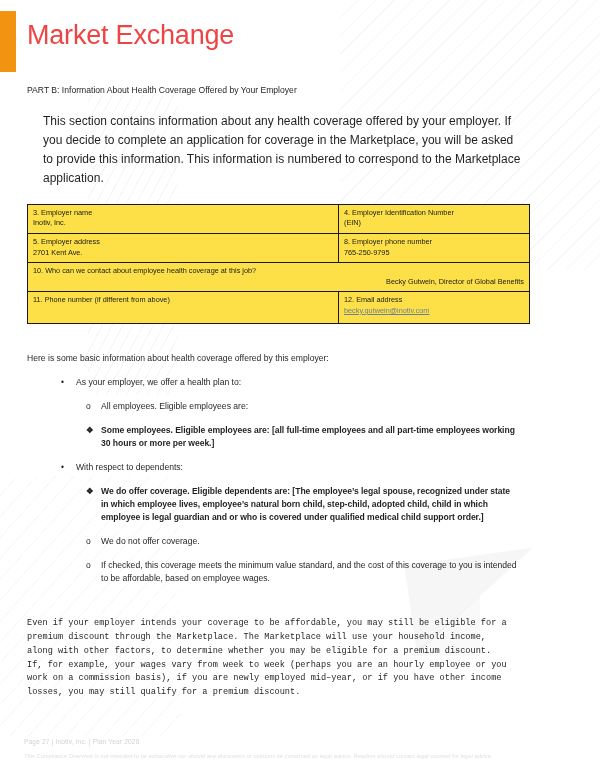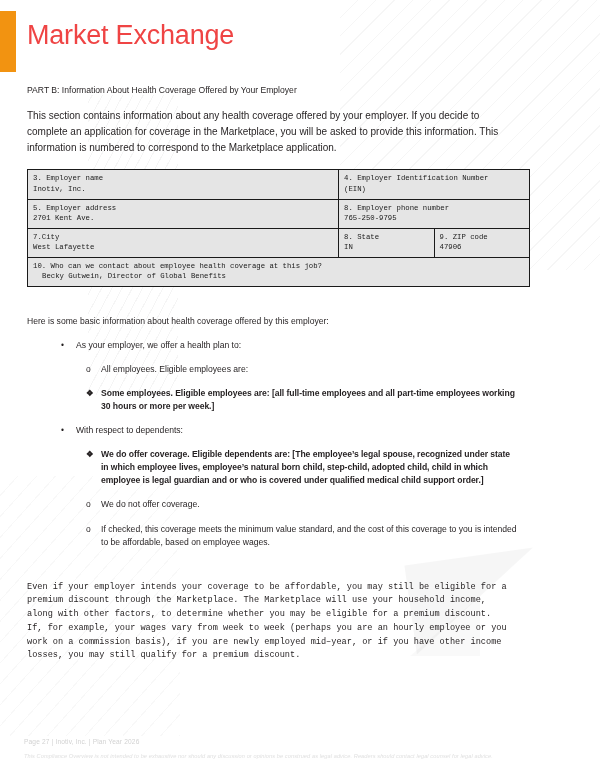--- a/index.html
+++ b/index.html
@@ -116,53 +116,54 @@
     width: 492px;
     z-index: 2;
   }
   .section-heading {
     font-size: 8.6px;
     line-height: 1.4;
     color: #231f20;
     margin: 0 0 12px 0;
   }
   .intro-para {
-    font-size: 10px;
+    font-size: 12px;
     line-height: 1.58;
     color: #231f20;
-    margin: 0;
+    margin: 16px;
     width: 483px;
   }
 
   
   .form-table {
     margin-top: 14px;
     width: 480px;
     border-collapse: collapse;
     table-layout: fixed;
   }
   .form-table td {
-    background: #e5e5e5;
+    background: #fde047;
     border: 1px solid #1a1a1a;
     padding: 3px 5px 4px 5px;
     vertical-align: top;
-    font-family: Liberation Mono, monospace;
+    font-family: Liberation Sans, sans-serif;
     font-size: 7.3px;
     line-height: 1.45;
     color: #1a1a1a;
   }
   .cell-label {
     display: block;
     white-space: nowrap;
   }
   .cell-value {
     display: block;
   }
   .cell-value.indent {
     padding-left: 9px;
+    text-align: right;
   }
   .cell-empty-pad {
     height: 13px;
   }
   .email-link {
     color: #6b7f96;
     text-decoration: underline;
   }
 
   
@@ -263,37 +264,33 @@
         <td colspan="2">
           <span class="cell-label">5. Employer address</span>
           <span class="cell-value">2701 Kent Ave.</span>
         </td>
         <td colspan="2">
           <span class="cell-label">8. Employer phone number</span>
           <span class="cell-value">765-250-9795</span>
         </td>
       </tr>
       <tr>
-        <td colspan="2">
-          <span class="cell-label">7.City</span>
-          <span class="cell-value">West Lafayette</span>
-        </td>
-        <td style="width:86px">
-          <span class="cell-label">8. State</span>
-          <span class="cell-value">IN</span>
-        </td>
-        <td style="width:94px">
-          <span class="cell-label">9. ZIP code</span>
-          <span class="cell-value">47906</span>
-        </td>
-      </tr>
-      <tr>
         <td colspan="4">
           <span class="cell-label">10. Who can we contact about employee health coverage at this job?</span>
           <span class="cell-value indent">Becky Gutwein, Director of Global Benefits</span>
+        </td>
+      </tr>
+      <tr>
+        <td colspan="2">
+          <span class="cell-label">11. Phone number (if different from above)</span>
+          <span class="cell-value cell-empty-pad"></span>
+        </td>
+        <td colspan="2">
+          <span class="cell-label">12. Email address</span>
+          <span class="cell-value email-link">becky.gutwein@inotiv.com</span>
         </td>
       </tr>
     </tbody>
   </table>
 
   <div class="lead-line">Here is some basic information about health coverage offered by this employer:</div>
 
   <div>
 
     <div class="li-row li-l1">

